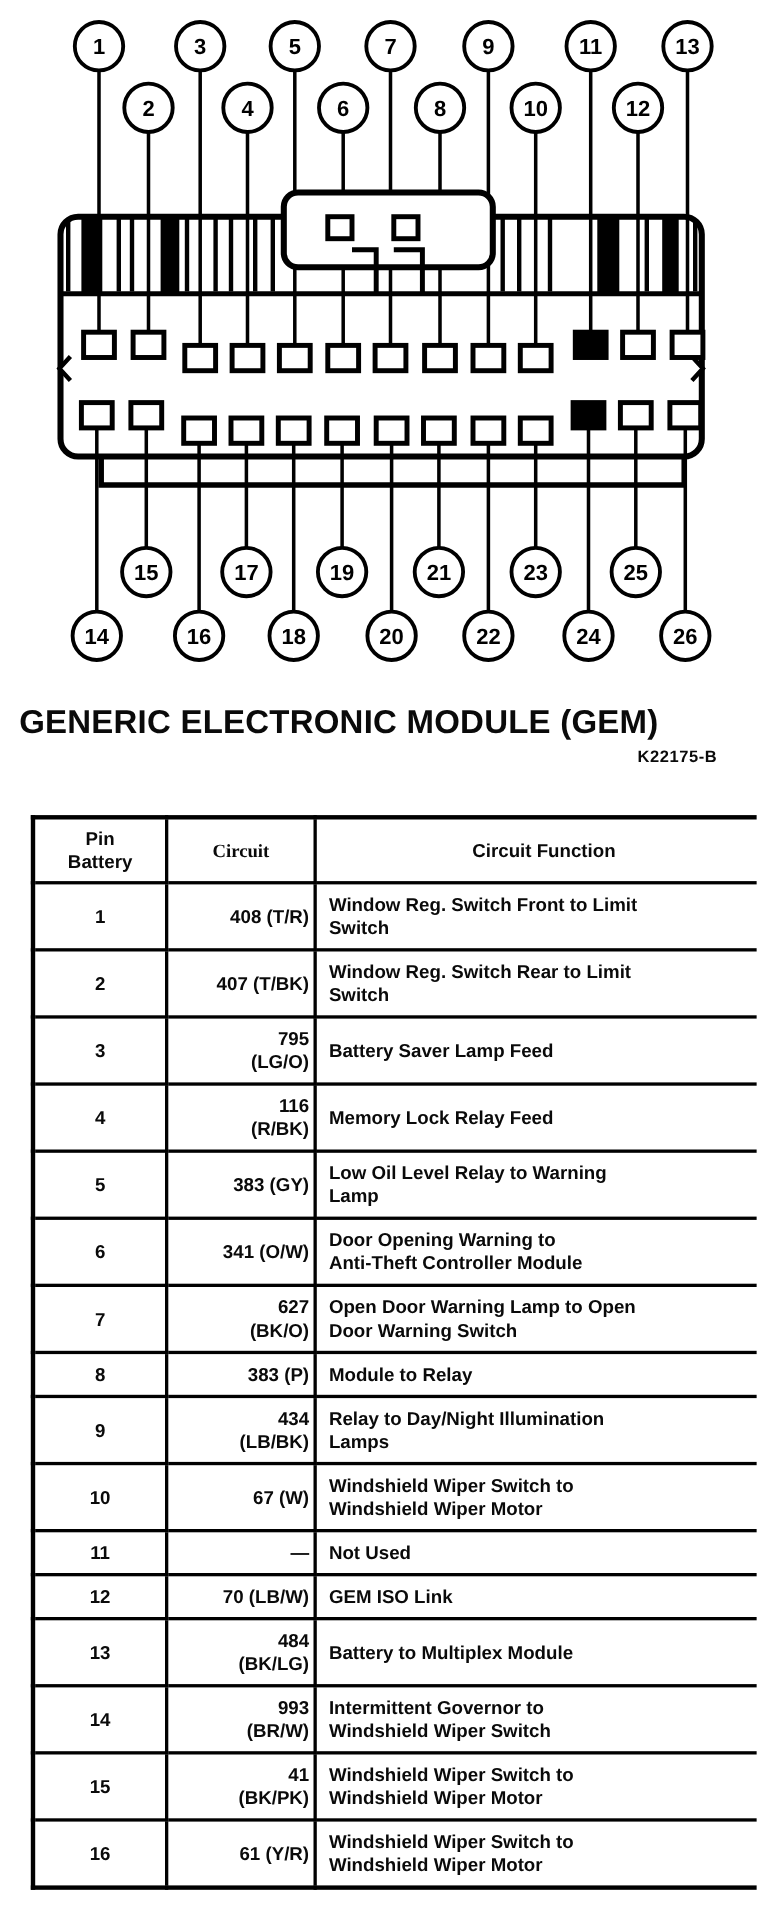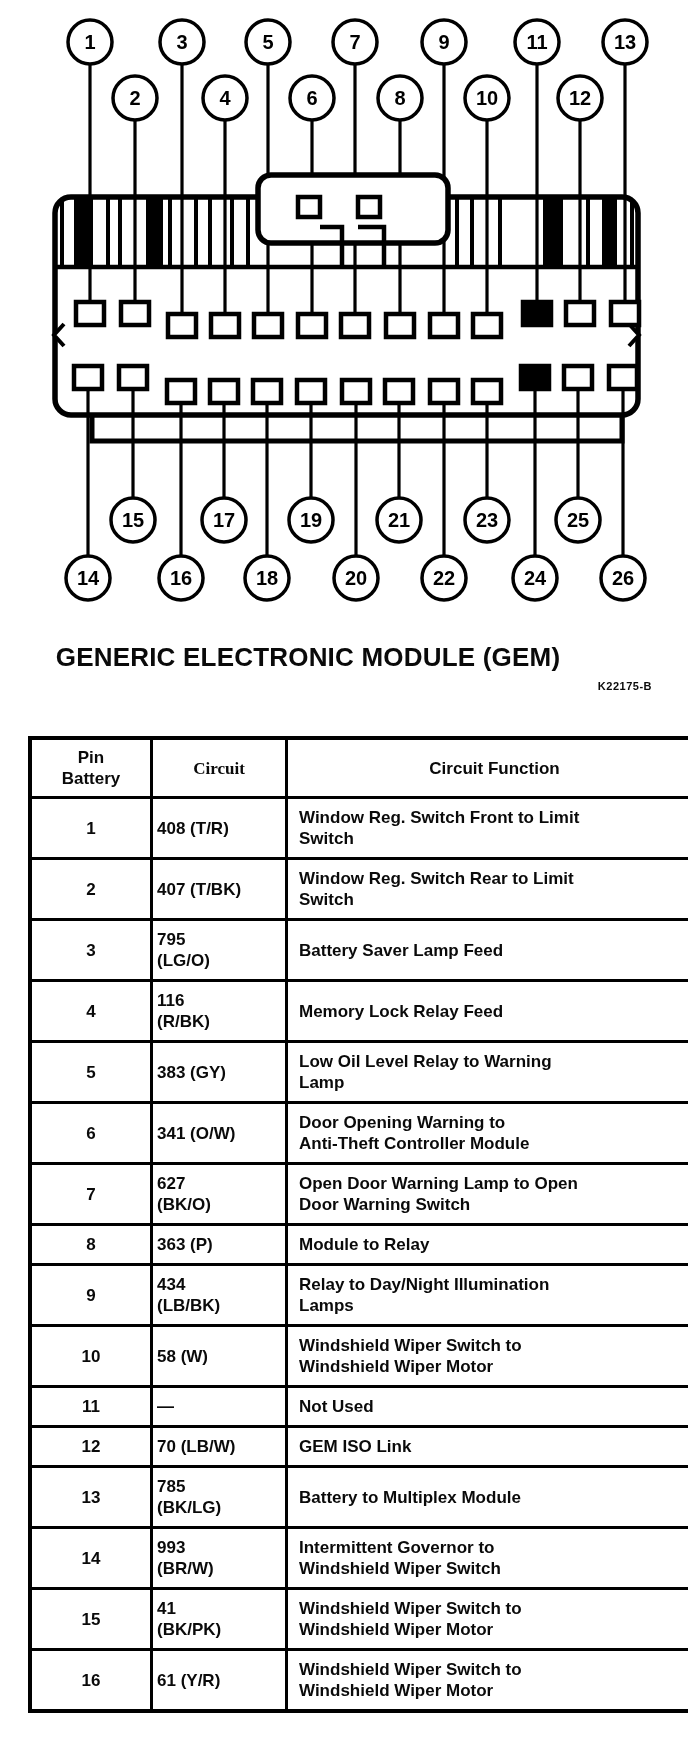--- a/index.html
+++ b/index.html
@@ -17,31 +17,31 @@
     overflow: hidden;
   }
   .diagram-svg {
     display: block;
   }
   .diagram-title {
     width: 616px;
     margin-top: 24px;
     text-align: center;
     font-weight: bold;
-    font-size: 26px;
+    font-size: 30px;
     line-height: 26px;
     letter-spacing: 0.2px;
     color: #0a0a0a;
   }
   .figure-code {
     width: 652px;
     margin-top: 10px;
     text-align: right;
     font-weight: bold;
-    font-size: 11px;
+    font-size: 15px;
     letter-spacing: 0.5px;
     color: #0a0a0a;
   }
   table.pin-table {
     border-collapse: collapse;
     margin: 44px 0 0 28px;
     width: 639px;
     table-layout: fixed;
   }
   table.pin-table th, table.pin-table td {
@@ -62,21 +62,21 @@
     text-align: center;
     padding: 7px 4px;
     white-space: pre-line;
   }
   td.cell-pin {
     text-align: center;
     padding: 8px 4px;
     vertical-align: top;
   }
   td.cell-circ {
-    text-align: left;
+    text-align: right;
     padding: 8px 4px;
     white-space: pre-line;
     vertical-align: top;
   }
   td.cell-func {
     text-align: left;
     padding: 8px 6px 8px 11px;
     white-space: pre-line;
   }
 </style>
@@ -298,49 +298,49 @@
         </tr>
         <tr>
           <td class="cell-pin">7</td>
           <td class="cell-circ">627
 (BK/O)</td>
           <td class="cell-func">Open Door Warning Lamp to Open
 Door Warning Switch</td>
         </tr>
         <tr>
           <td class="cell-pin">8</td>
-          <td class="cell-circ">363 (P)</td>
+          <td class="cell-circ">383 (P)</td>
           <td class="cell-func">Module to Relay</td>
         </tr>
         <tr>
           <td class="cell-pin">9</td>
           <td class="cell-circ">434
 (LB/BK)</td>
           <td class="cell-func">Relay to Day/Night Illumination
 Lamps</td>
         </tr>
         <tr>
           <td class="cell-pin">10</td>
-          <td class="cell-circ">58 (W)</td>
+          <td class="cell-circ">67 (W)</td>
           <td class="cell-func">Windshield Wiper Switch to
 Windshield Wiper Motor</td>
         </tr>
         <tr>
           <td class="cell-pin">11</td>
           <td class="cell-circ">—</td>
           <td class="cell-func">Not Used</td>
         </tr>
         <tr>
           <td class="cell-pin">12</td>
           <td class="cell-circ">70 (LB/W)</td>
           <td class="cell-func">GEM ISO Link</td>
         </tr>
         <tr>
           <td class="cell-pin">13</td>
-          <td class="cell-circ">785
+          <td class="cell-circ">484
 (BK/LG)</td>
           <td class="cell-func">Battery to Multiplex Module</td>
         </tr>
         <tr>
           <td class="cell-pin">14</td>
           <td class="cell-circ">993
 (BR/W)</td>
           <td class="cell-func">Intermittent Governor to
 Windshield Wiper Switch</td>
         </tr>

